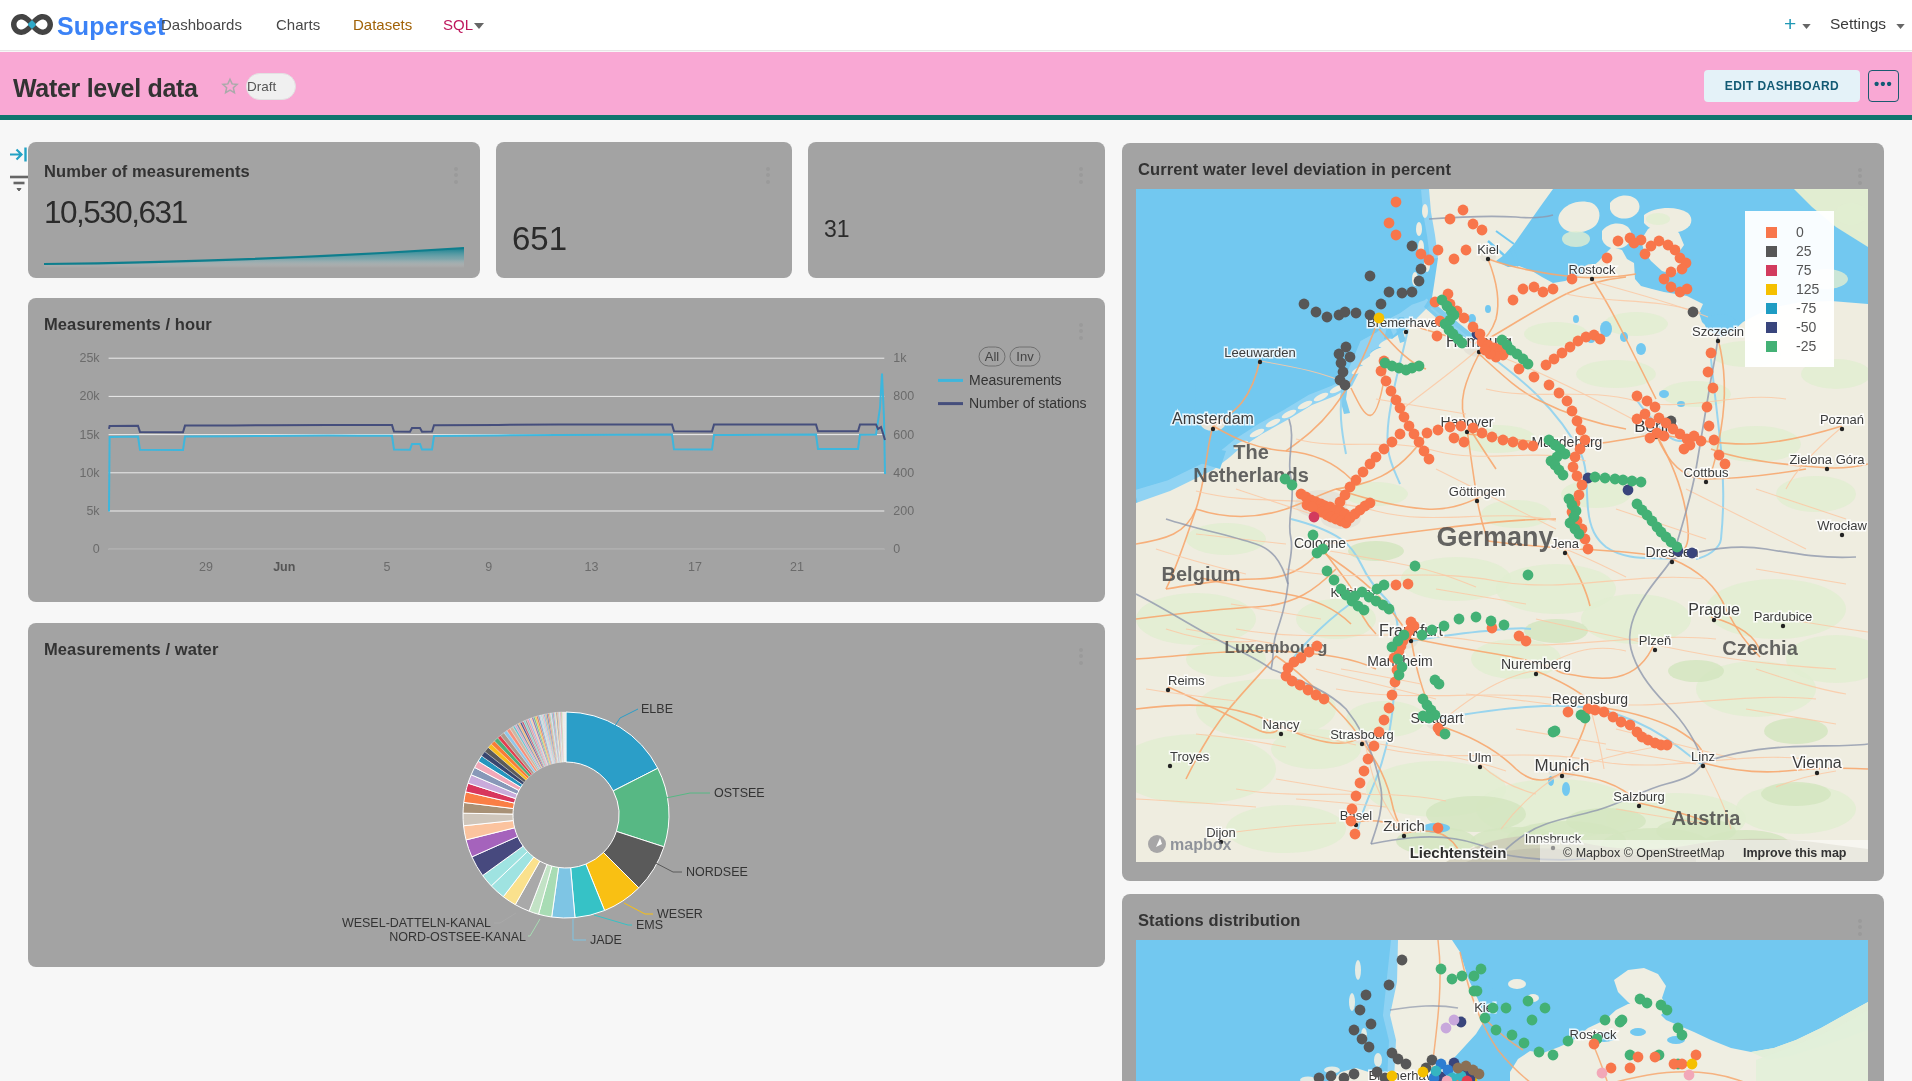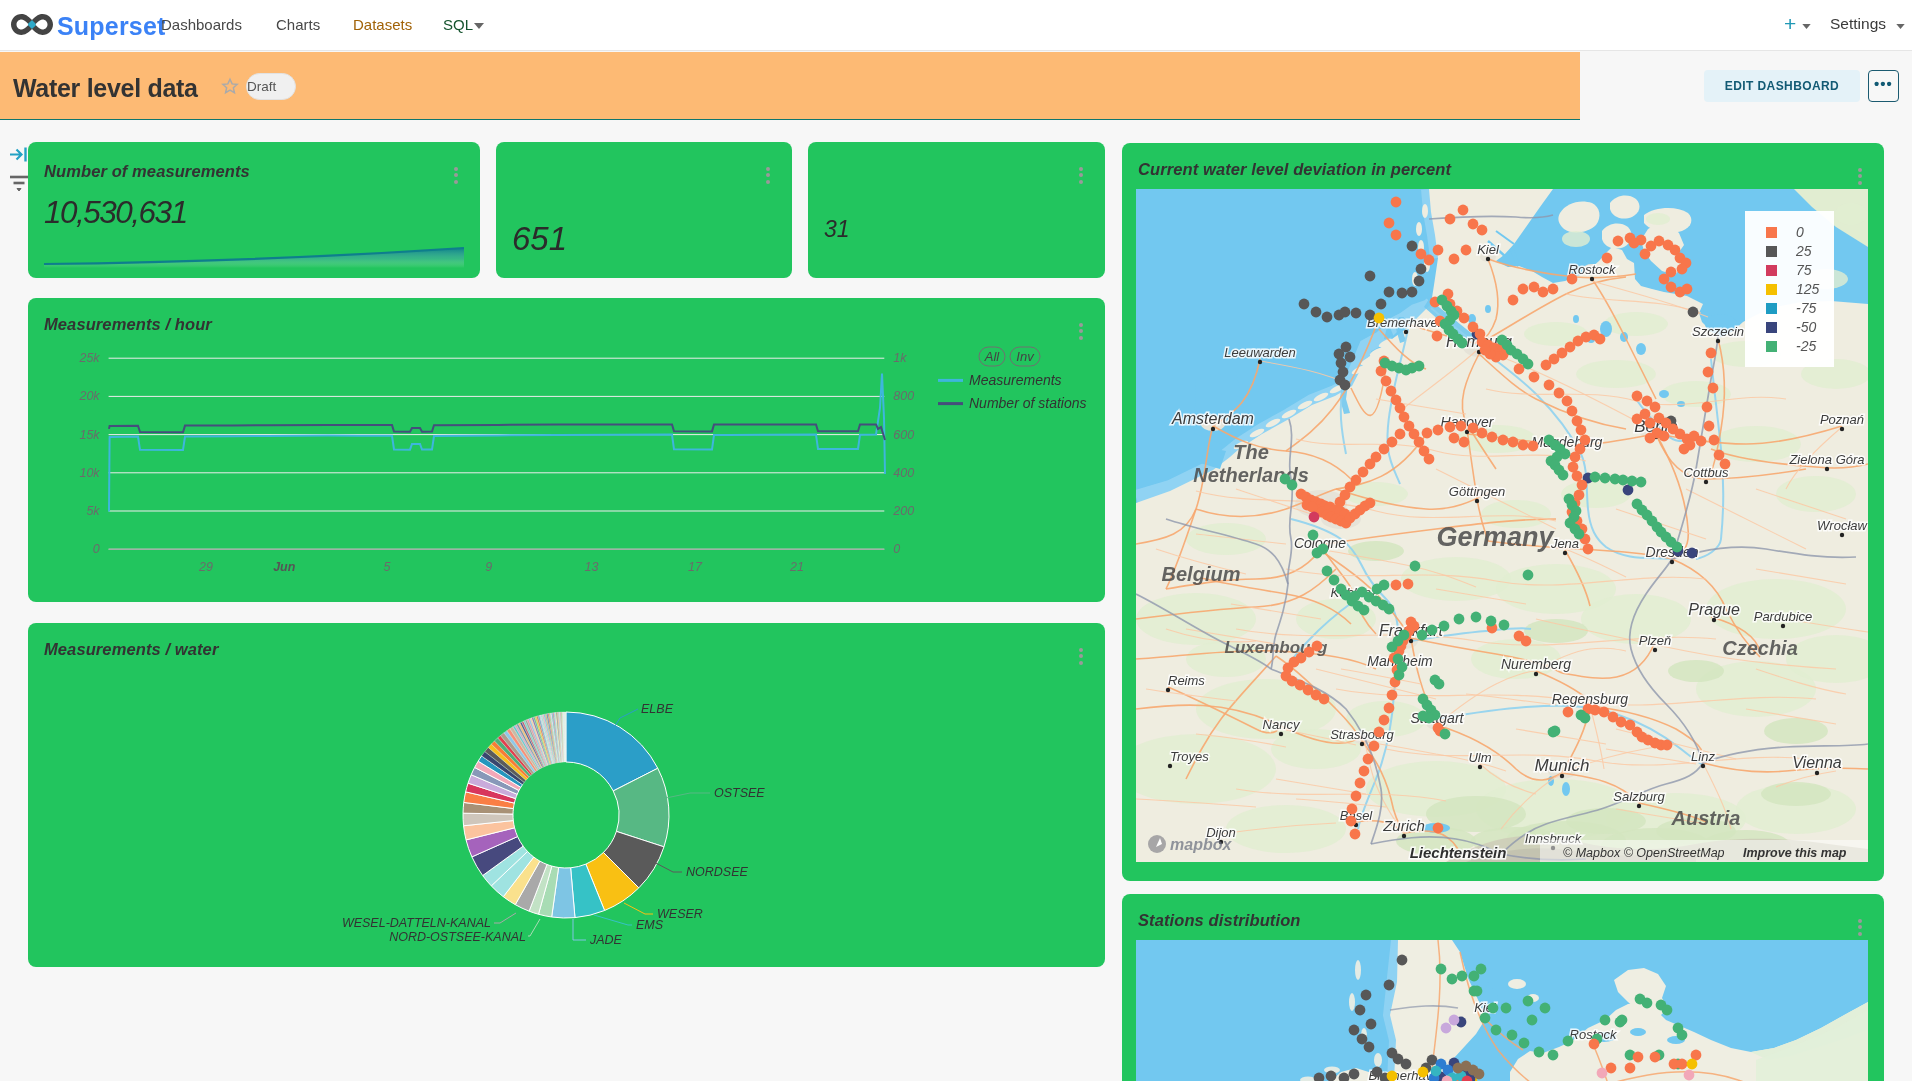--- a/index.html
+++ b/index.html
@@ -1,45 +1,45 @@
 <!DOCTYPE html>
 <html><head><meta charset="utf-8"><style>
 *{margin:0;padding:0;box-sizing:border-box}
 html,body{width:1912px;height:1081px;overflow:hidden;background:#F7F7F7;
 font-family:"Liberation Sans",sans-serif;}
-.card{position:absolute;background:#22c55e;border-radius:8px;font-style:italic;}
+.card{position:absolute;background:#a3a3a3;border-radius:8px;}
 .ctitle{position:absolute;left:16px;top:17px;font-size:16.5px;font-weight:bold;color:#333;letter-spacing:.1px}
 .kebab{position:absolute;width:4px;color:#9a9a9a}
 .kebab i{display:block;width:4px;height:4px;border-radius:50%;background:#9a9a9a;margin:2.5px 0}
 </style></head><body>
 
 <div style="position:absolute;left:0;top:0;width:1912px;height:51px;background:#fff;border-bottom:1px solid #E6E6E6">
  <svg width="42" height="30" viewBox="0 0 42 30" style="position:absolute;left:11px;top:10px">
   <path d="M10.5,4 C4.7,4 0,8.7 0,14.5 C0,20.3 4.7,25 10.5,25 C13.8,25 16.8,23.4 21,19.1 C25.2,23.4 28.2,25 31.5,25 C37.3,25 42,20.3 42,14.5 C42,8.7 37.3,4 31.5,4 C28.2,4 25.2,5.6 21,9.9 C16.8,5.6 13.8,4 10.5,4 Z M10.5,9.5 C12.1,9.5 14.1,10.7 17.1,13.8 L17.8,14.5 L17.1,15.2 C14.1,18.3 12.1,19.5 10.5,19.5 C7.7,19.5 5.5,17.3 5.5,14.5 C5.5,11.7 7.7,9.5 10.5,9.5 Z M31.5,9.5 C34.3,9.5 36.5,11.7 36.5,14.5 C36.5,17.3 34.3,19.5 31.5,19.5 C29.9,19.5 27.9,18.3 24.9,15.2 L24.2,14.5 L24.9,13.8 C27.9,10.7 29.9,9.5 31.5,9.5 Z" fill="#444"></path>
   <path d="M17.1,13.8 C18.3,12.5 19.4,11.5 20.3,10.7 L21,9.9 C22.5,11.4 23.2,12.2 24.2,13.1 L24.9,15.2 C23.7,16.5 22.7,17.5 21.7,18.3 L21,19.1 C19.5,17.6 18.1,16.1 17.1,15.2 Z" fill="#2EA9C9"></path>
  </svg>
  <div style="position:absolute;left:57px;top:12px;font-size:25px;font-weight:bold;color:#3b82f6;letter-spacing:.2px">Superset</div>
  <div style="position:absolute;left:161px;top:16px;font-size:15px;color:#484848">Dashboards</div>
  <div style="position:absolute;left:276px;top:16px;font-size:15px;color:#484848">Charts</div>
  <div style="position:absolute;left:353px;top:16px;font-size:15px;color:#a16207">Datasets</div>
- <div style="position:absolute;left:443px;top:16px;font-size:15px;color:#14532d">SQL</div>
+ <div style="position:absolute;left:443px;top:16px;font-size:15px;color:#be185d">SQL</div>
  <svg width="10" height="6" viewBox="0 0 10 6" style="position:absolute;left:474px;top:23px">
       <path d="M0,0 L10,0 L5,6 Z" fill="#666"></path>
     </svg>
  <div style="position:absolute;left:1784px;top:12px;font-size:21px;color:#2098B5">+</div>
  <svg width="9" height="5" viewBox="0 0 10 6" style="position:absolute;left:1802px;top:24px">
       <path d="M0,0 L10,0 L5,6 Z" fill="#666"></path>
     </svg>
  <div style="position:absolute;left:1830px;top:15px;font-size:15.5px;color:#3A3A3A">Settings</div>
  <svg width="9" height="5" viewBox="0 0 10 6" style="position:absolute;left:1896px;top:24px">
       <path d="M0,0 L10,0 L5,6 Z" fill="#666"></path>
     </svg>
 </div>
 
-<div style="position:absolute;left:0;top:52px;width:1580px;height:68px;background:#fdba74;border-bottom:1px solid #0f766e">
+<div style="position:absolute;left:0;top:52px;width:1912px;height:68px;background:#f9a8d4;border-bottom:5px solid #0f766e">
  <div style="position:absolute;left:13px;top:24px;font-size:25px;font-weight:bold;color:#333;letter-spacing:-0.3px;line-height:1">Water level data</div>
  <svg width="18" height="18" viewBox="0 0 24 24" style="position:absolute;left:221px;top:25px">
   <path d="M12 3 L14.8 9.2 L21.5 9.9 L16.5 14.4 L17.9 21 L12 17.6 L6.1 21 L7.5 14.4 L2.5 9.9 L9.2 9.2 Z" fill="none" stroke="#AAA" stroke-width="2"></path>
  </svg>
  <div style="position:absolute;left:246px;top:21px;width:50px;height:27px;background:#F0F0F0;border:1px solid #E2E2E2;border-radius:14px;font-size:13.5px;color:#555;line-height:25px">Draft</div>
  <div style="position:absolute;left:1704px;top:18px;width:156px;height:32px;background:#E4F2F8;border-radius:4px;font-size:12px;font-weight:bold;color:#125A74;text-align:center;line-height:32px;letter-spacing:.4px">EDIT DASHBOARD</div>
  <div style="position:absolute;left:1868px;top:18px;width:31px;height:32px;border:1px solid #1B5A70;border-radius:4px;color:#125A74;font-size:15px;font-weight:bold;text-align:center;line-height:26px;letter-spacing:1px">•••</div>
 </div>
 
 <svg width="20" height="18" viewBox="0 0 20 18" style="position:absolute;left:9px;top:146px">

